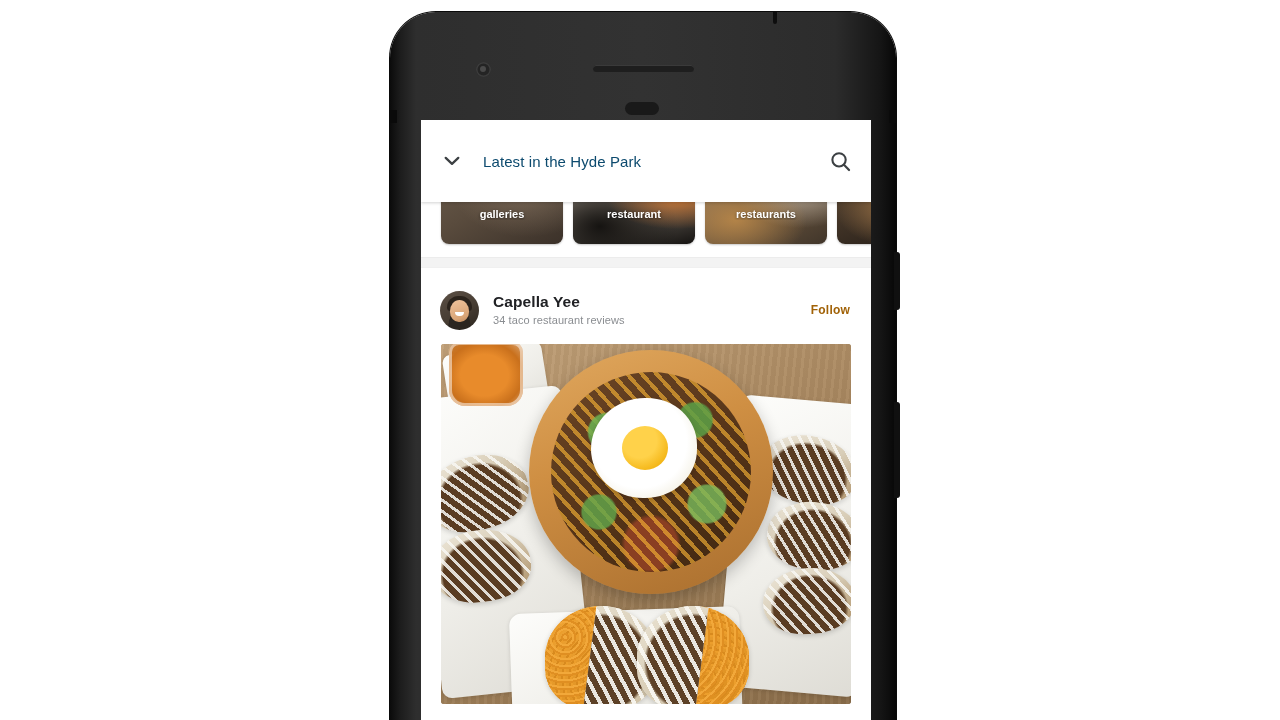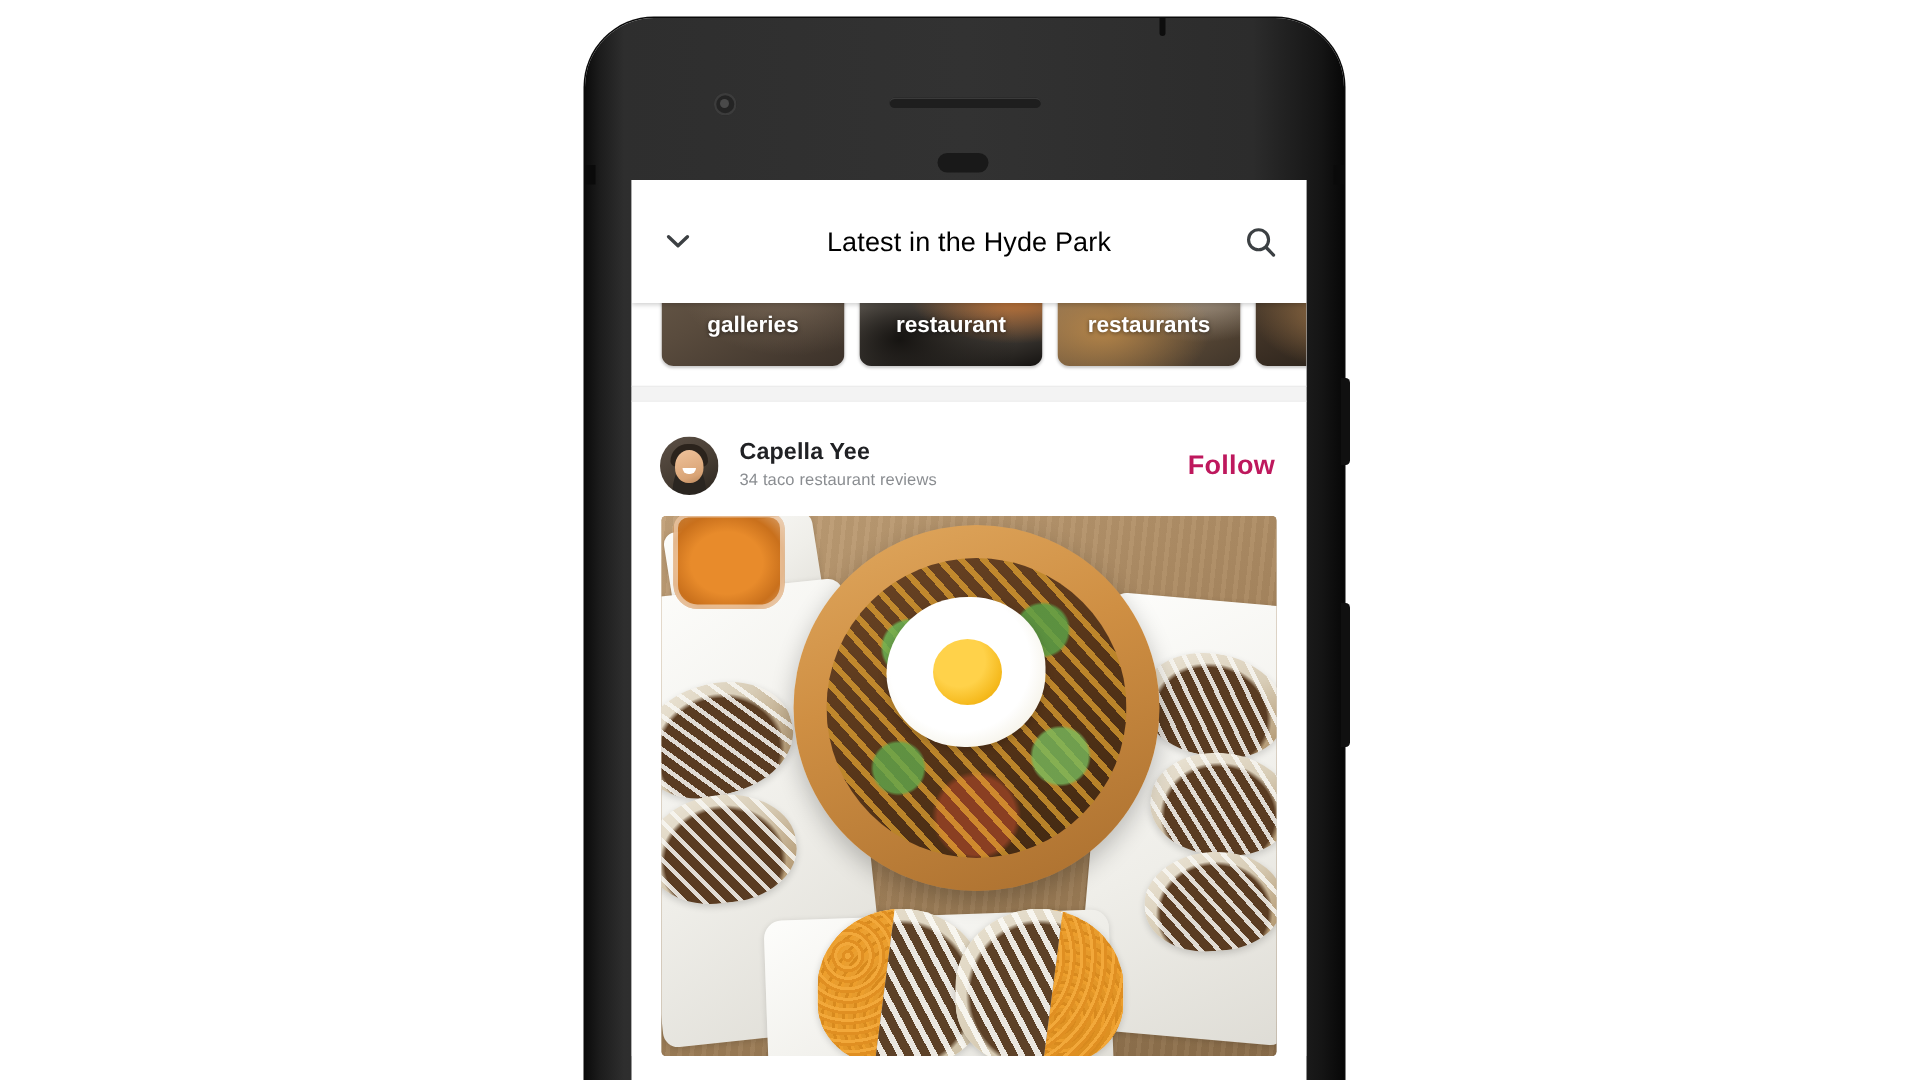--- a/index.html
+++ b/index.html
@@ -146,23 +146,23 @@
     display: flex;
     align-items: center;
     justify-content: center;
     cursor: pointer;
     background: none;
     border: none;
     padding: 0;
   }
   #header-title {
     flex: 1;
-    text-align: center;
-    font-size: 18px;
-    color: #000000;
+    text-align: left;
+    font-size: 15px;
+    color: #0c4a6e;
     letter-spacing: 0.1px;
     white-space: nowrap;
   }
   #search-button {
     width: 62px;
     height: 82px;
     display: flex;
     align-items: center;
     justify-content: center;
     cursor: pointer;
@@ -198,21 +198,21 @@
   .chip-photo {
     position: absolute;
     inset: 0;
   }
   .chip-label {
     position: absolute;
     left: 0; right: 0;
     top: 44px;
     text-align: center;
     color: #ffffff;
-    font-size: 15px;
+    font-size: 11px;
     font-weight: bold;
     text-shadow: 0 1px 3px rgba(0,0,0,0.55);
     white-space: nowrap;
     overflow: hidden;
   }
   
   .ph-galleries {
     background:
       radial-gradient(ellipse at 70% 30%, rgba(150,130,110,0.55), rgba(0,0,0,0) 62%),
       linear-gradient(150deg, #6b5c4c 0%, #594b3d 45%, #3b3129 100%);
@@ -303,22 +303,22 @@
     letter-spacing: 0.1px;
   }
   #author-meta {
     font-size: 11px;
     color: #8a8d91;
     line-height: 1.4;
     letter-spacing: 0.1px;
   }
   #follow-button {
     flex: 0 0 auto;
-    font-size: 18px;
-    color: #be185d;
+    font-size: 12px;
+    color: #a16207;
     font-weight: bold;
     cursor: pointer;
     background: none;
     border: none;
     padding: 0 2px;
     letter-spacing: 0.2px;
     font-family: inherit;
   }
 
   

